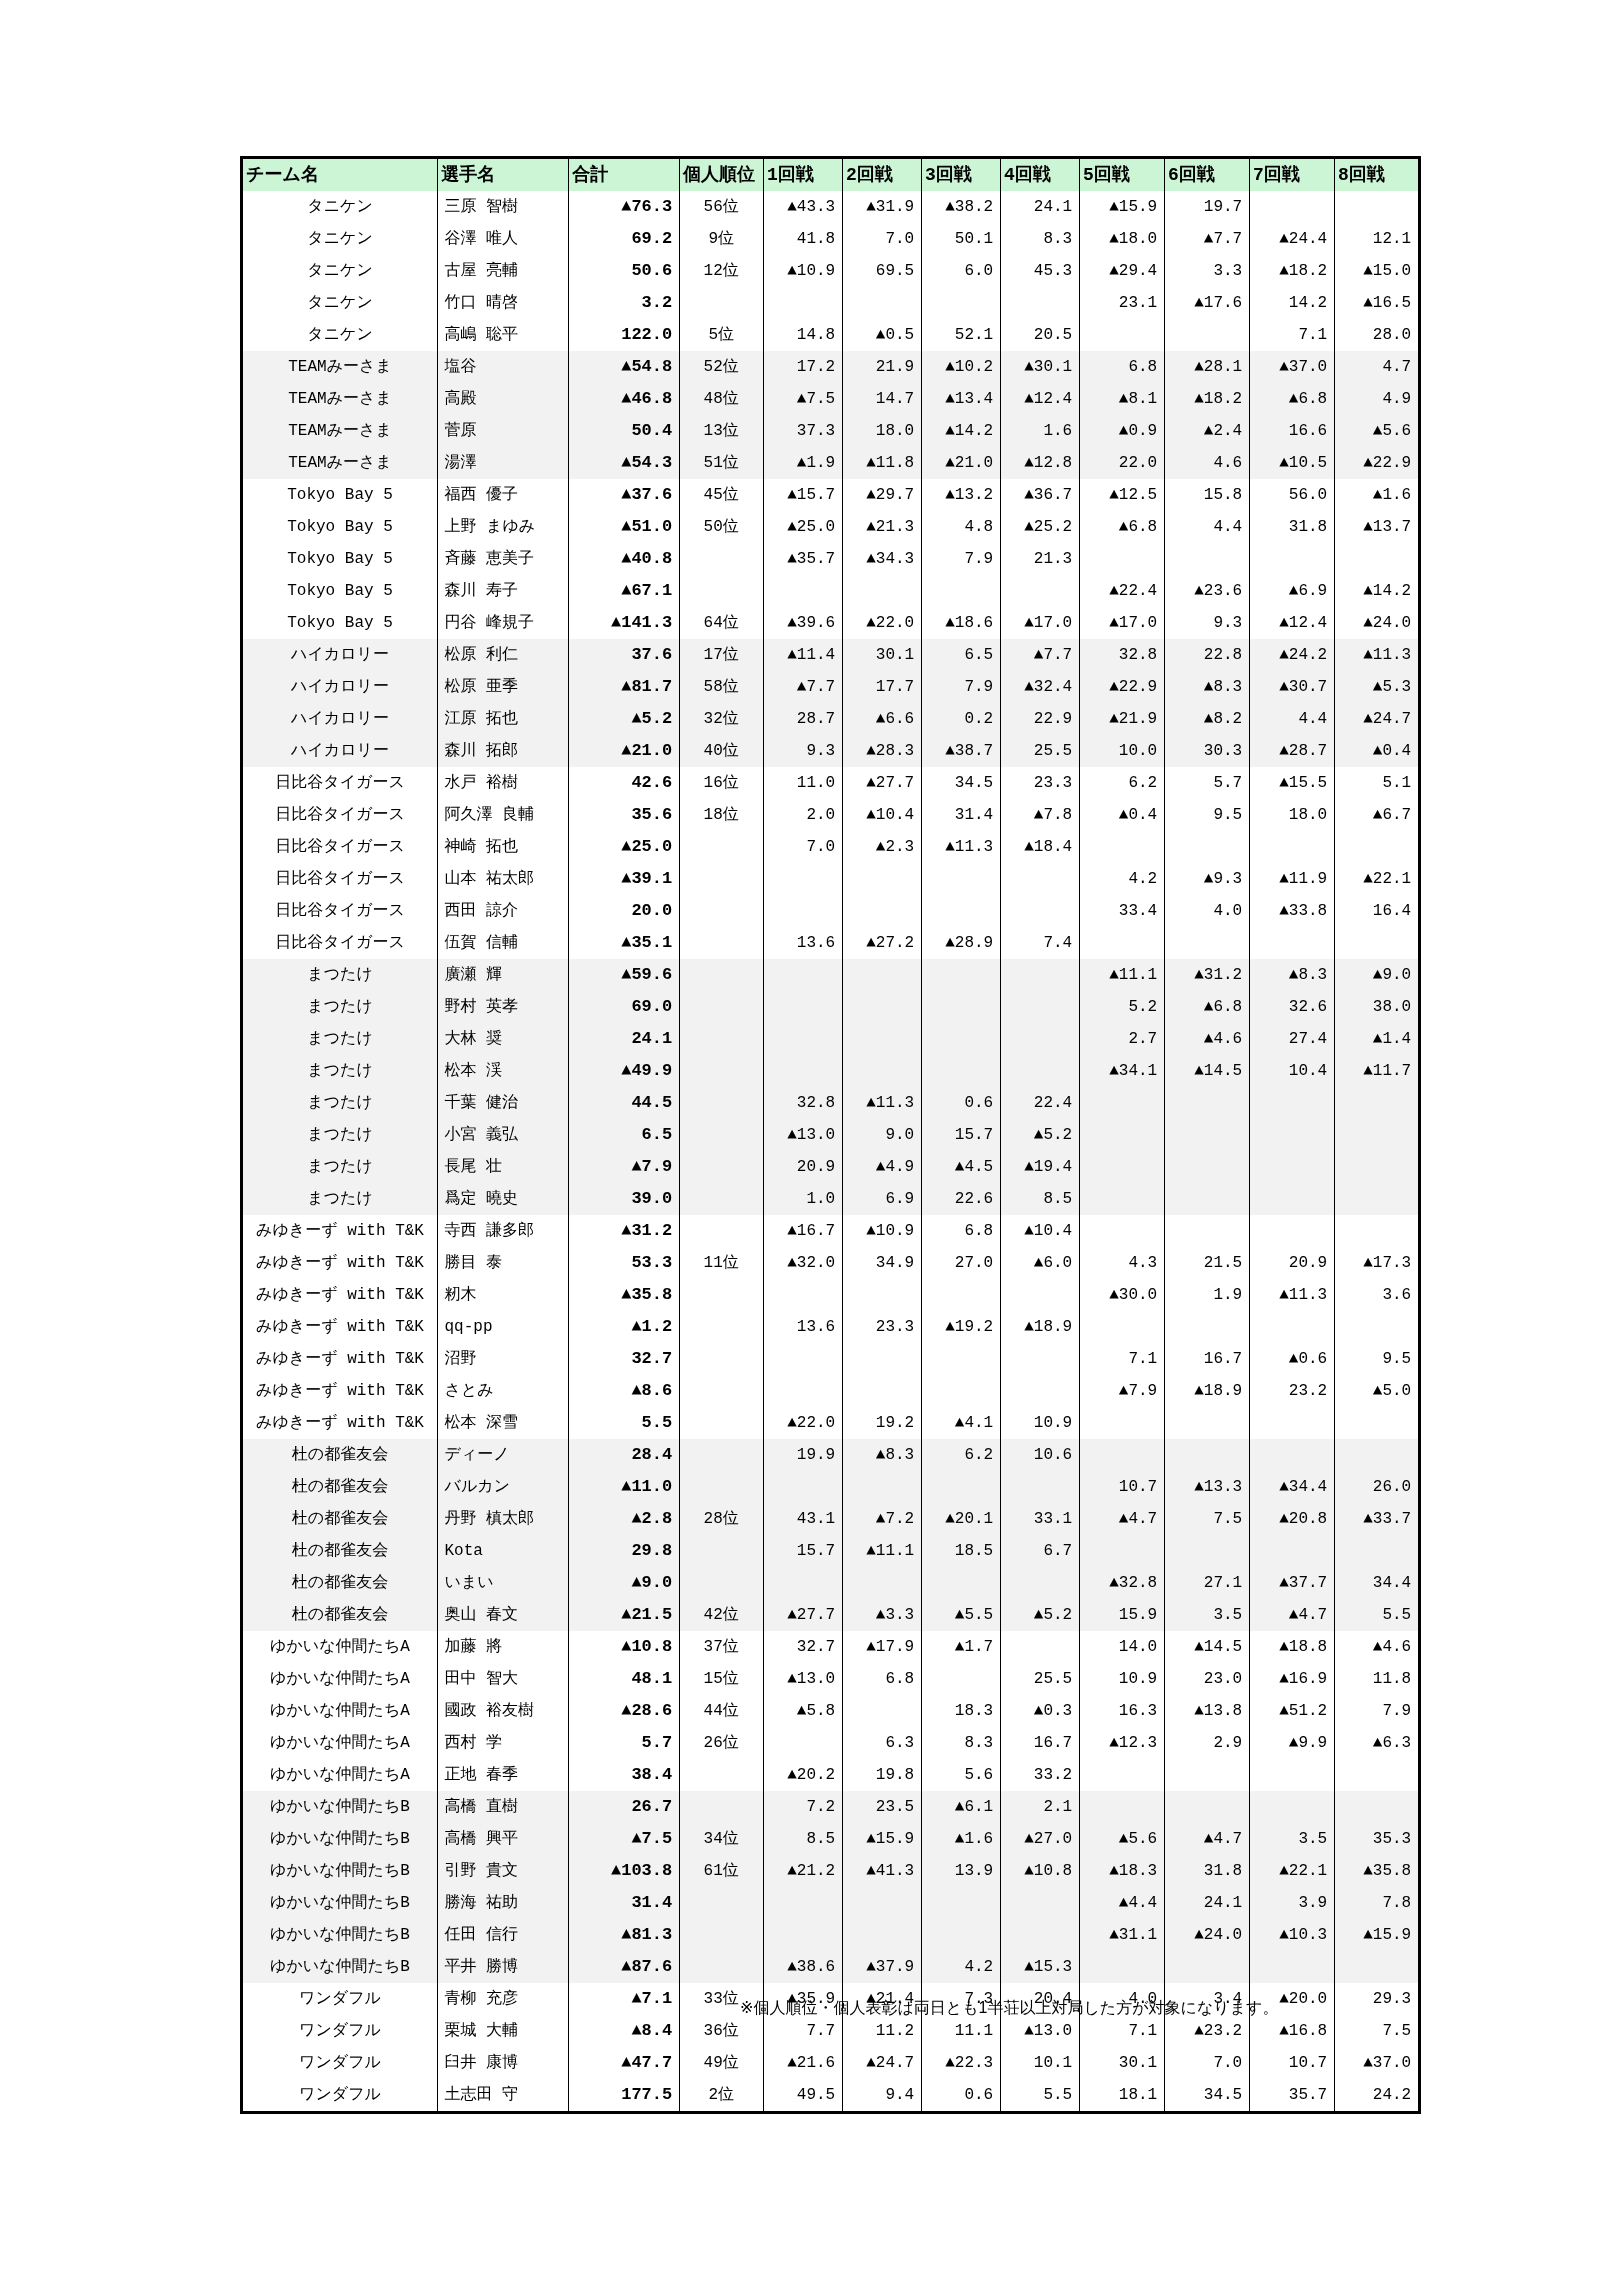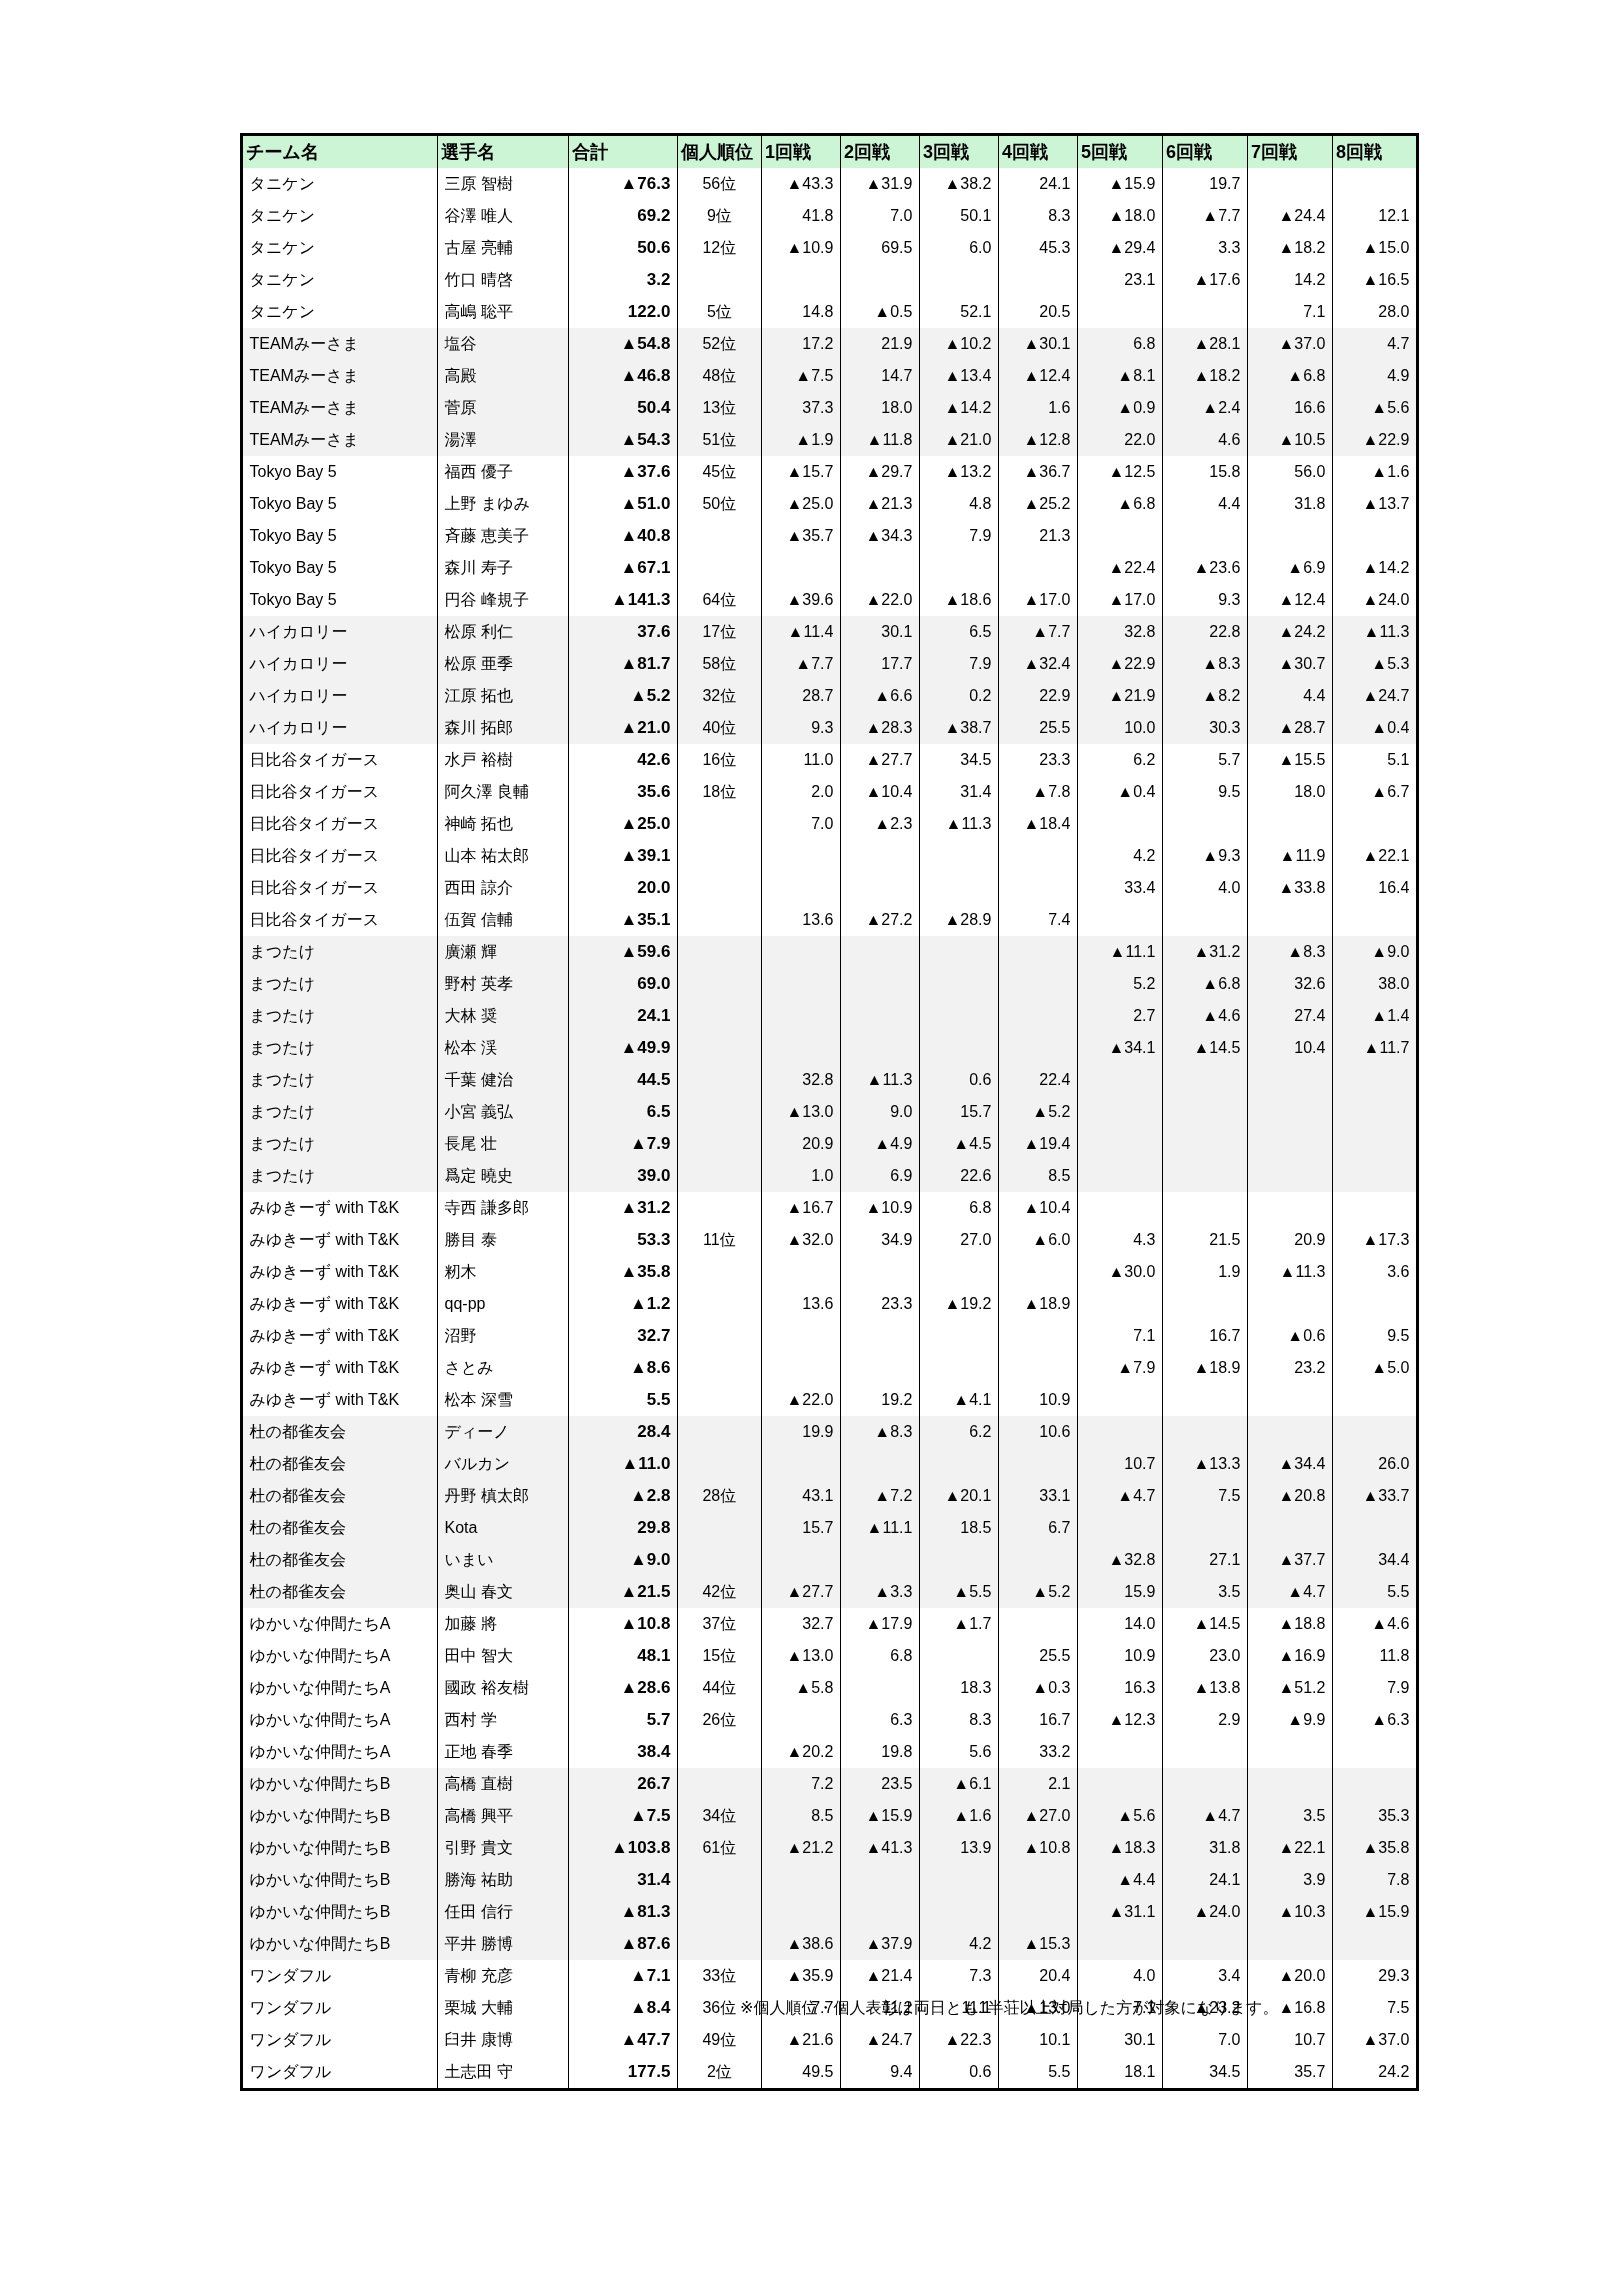--- a/index.html
+++ b/index.html
@@ -1,20 +1,20 @@
 <!DOCTYPE html>
 <html style="font-size:13px"><head>
 <meta charset="utf-8">
 <style>
   html, body { margin: 0; padding: 0; background: #ffffff; }
   body { width: 1622px; height: 2295px; position: relative; font-family: "Liberation Sans", "DejaVu Sans", sans-serif; color: #000; }
-  #sheet { position: absolute; left: 240px; top: 133px; border-collapse: collapse; border: 3.2px solid #000; table-layout: fixed; }
+  #sheet { position: absolute; left: 240px; top: 156px; border-collapse: collapse; border: 3.2px solid #000; table-layout: fixed; font-family: Liberation Mono, monospace; }
   #sheet th, #sheet td { height: 32px; padding: 0 6.5px; font-size: 16px; line-height: 16px; white-space: nowrap; border-left: 1.6px solid #000; border-right: 1.6px solid #000; overflow: hidden; }
   #sheet th { background: #ccf5d6; font-weight: bold; text-align: left; font-size: 18px; padding-left: 3.2px; border-bottom: 0; height: 32px; }
-  #sheet td.team { text-align: left; }
+  #sheet td.team { text-align: center; }
   #sheet td.player { text-align: left; }
   #sheet td.total { text-align: right; font-weight: bold; font-size: 17px; padding-left: 42px; }
   #sheet td.rank { text-align: center; }
   #sheet td.num { text-align: right; }
   #sheet tr.shade td { background: #f2f2f2; }
   col.c-team { width: 196px; }
   col.c-player { width: 131px; }
   col.c-total { width: 81px; }
   col.c-rank { width: 84px; }
   col.c-round { width: 79px; }

